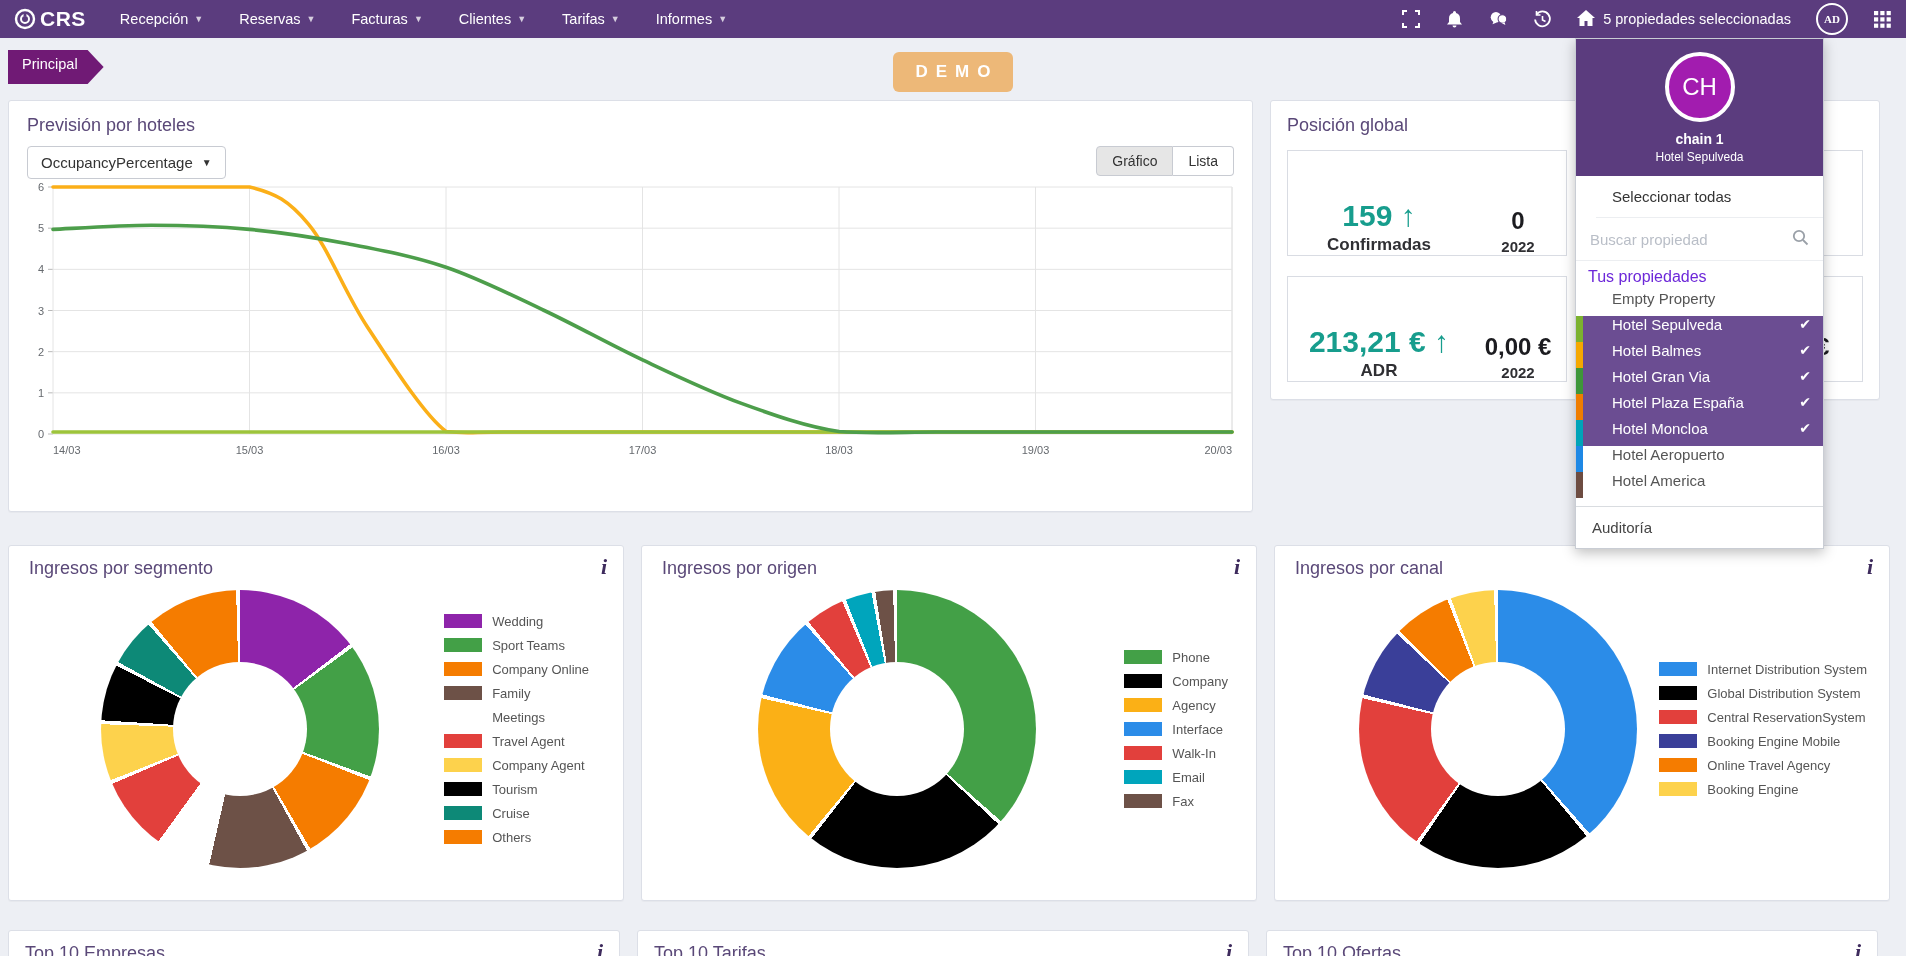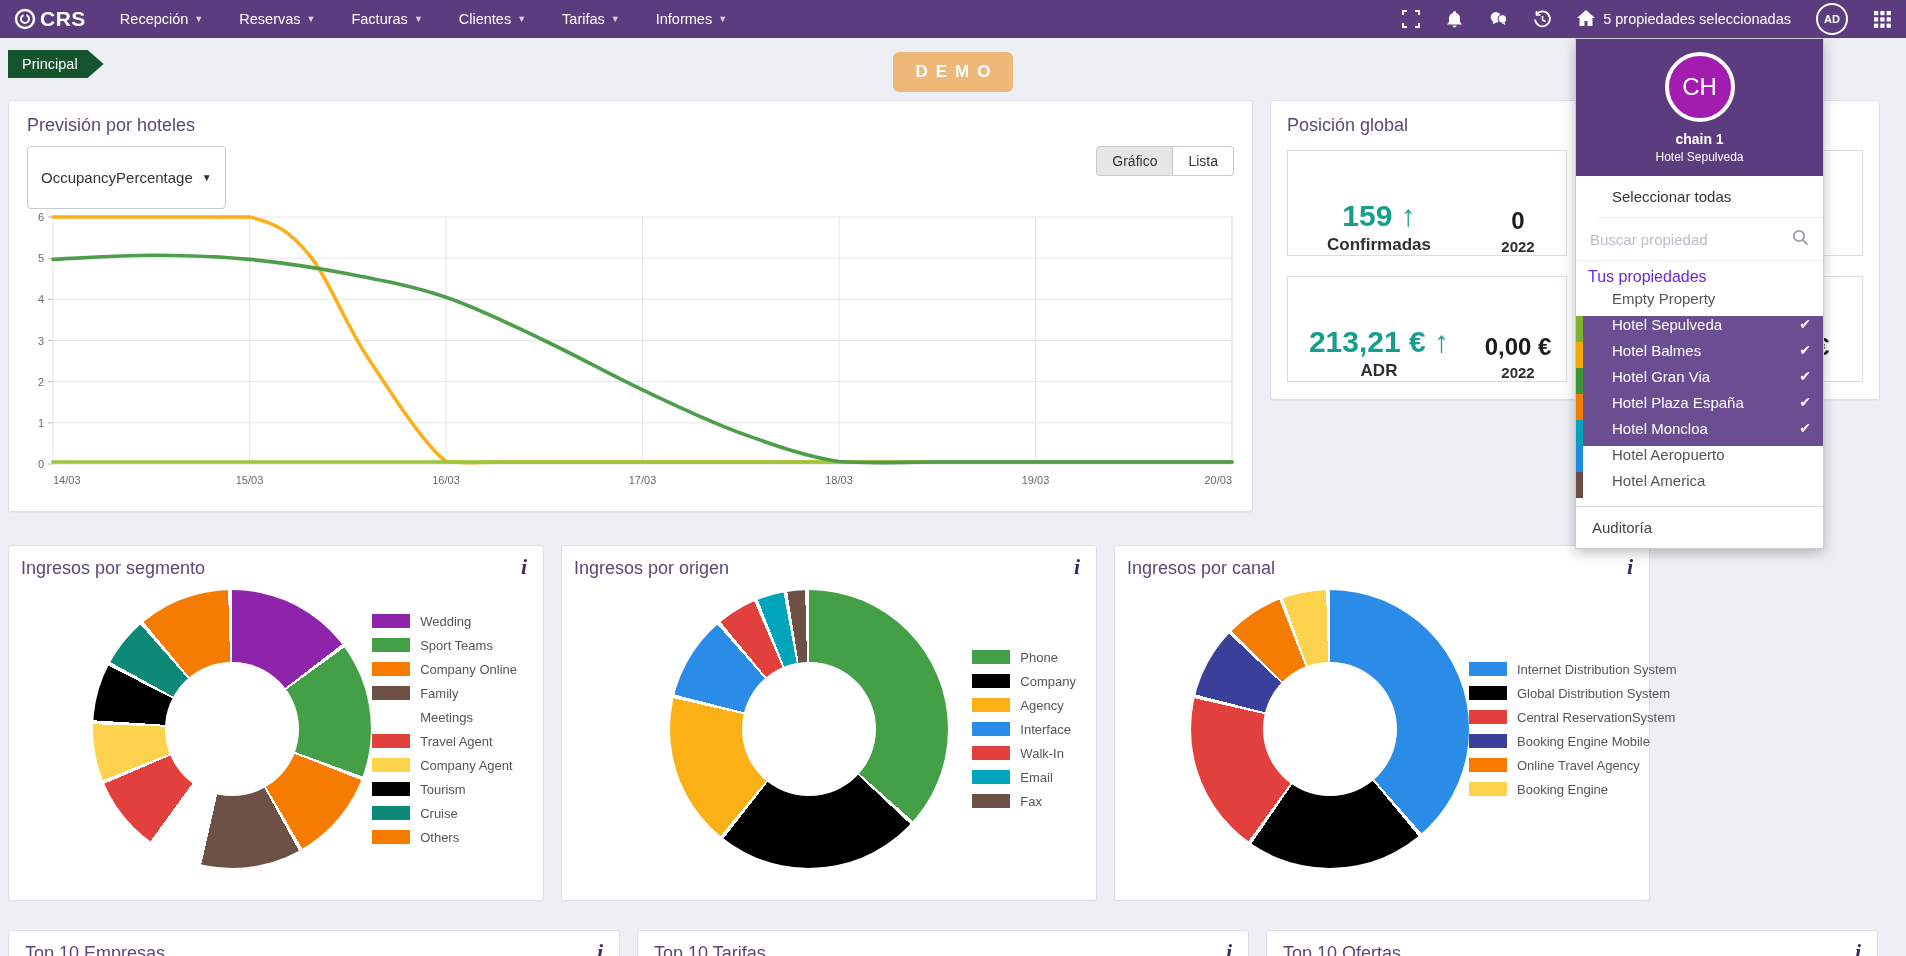--- a/index.html
+++ b/index.html
@@ -10,62 +10,62 @@
   
   .navbar{height:38px;background:#5b3c7e;display:flex;align-items:center;padding:0 14px;position:relative;z-index:60;}
   .brand{display:flex;align-items:center;gap:4px;color:#fff;font-weight:bold;font-size:21px;letter-spacing:.5px;margin-right:34px;}
   .brand svg{display:block;}
   .nav-menus{display:flex;align-items:center;gap:36px;}
   .nav-item{color:#fff;font-size:14.5px;cursor:pointer;display:flex;align-items:center;gap:6px;white-space:nowrap;}
   .nav-item .caret{font-size:9px;opacity:.75;}
   .nav-right{margin-left:auto;display:flex;align-items:center;gap:25px;color:#fff;}
   .nav-ico{width:19px;height:19px;display:flex;align-items:center;justify-content:center;cursor:pointer;}
   .prop-sel{display:flex;align-items:center;gap:8px;font-size:14.5px;cursor:pointer;white-space:nowrap;}
-  .avatar{width:28px;height:28px;border:2px solid #fff;border-radius:50%;display:flex;align-items:center;justify-content:center;font-size:11px;font-weight:bold;cursor:pointer;}
+  .avatar{width:28px;height:28px;border:2px solid #fff;border-radius:50%;display:flex;align-items:center;justify-content:center;font-size:11px;font-weight:bold;cursor:pointer;font-family:Liberation Serif, serif;}
 
   
   .crumb-row{position:relative;height:58px;}
-  .pennant{position:absolute;left:8px;top:12px;background:#14532d;color:#fff;font-size:14.5px;
-           padding:6px 26px 6px 14px;clip-path:polygon(0 0,calc(100% - 16px) 0,100% 50%,calc(100% - 16px) 100%,0 100%);}
+  .pennant{position:absolute;left:8px;top:12px;background:#701a75;color:#fff;font-size:14.5px;
+           padding:6px 26px 12px 14px;clip-path:polygon(0 0,calc(100% - 16px) 0,100% 50%,calc(100% - 16px) 100%,0 100%);}
   .demo-badge{position:absolute;left:893px;top:14px;width:120px;height:40px;background:#edb878;border-radius:6px;
               color:#fff;font-weight:bold;font-size:17px;letter-spacing:8px;display:flex;align-items:center;justify-content:center;padding-left:8px;box-sizing:border-box;}
 
   
   .card{background:#fff;border:1px solid #dcdfe7;border-radius:3px;box-sizing:border-box;box-shadow:0 1px 1px rgba(0,0,0,.03);}
   .card h3{margin:0;font-size:18px;font-weight:400;color:#5a4878;}
   .row{display:flex;gap:17px;padding-left:8px;align-items:flex-start;}
   .row1{margin-top:4px;}
   .row2{margin-top:33px;}
   .row3{margin-top:29px;}
 
   
   .forecast{width:1245px;height:412px;padding:14px 18px;}
   .controls{display:flex;justify-content:space-between;align-items:flex-start;margin-top:10px;}
-  .metric-btn{border:1px solid #c8cbd2;border-radius:4px;background:#fff;padding:22px 13px;font-size:15px;color:#333;cursor:pointer;display:flex;align-items:center;gap:9px;}
+  .metric-btn{border:1px solid #c8cbd2;border-radius:4px;background:#fff;padding:7px 13px;font-size:15px;color:#333;cursor:pointer;display:flex;align-items:center;gap:9px;}
   .metric-btn .caret{font-size:10px;color:#333;}
   .btn-group{display:flex;}
   .btn-group button{font-size:14px;color:#333;border:1px solid #c8cbd2;background:#fff;padding:6px 15px;cursor:pointer;}
   .btn-group button:first-child{border-radius:4px 0 0 4px;background:#e6e6e6;}
   .btn-group button:last-child{border-radius:0 4px 4px 0;border-left:none;}
 
   
   .position-card{width:610px;height:300px;padding:14px 16px;position:relative;}
   .stats-grid{display:grid;grid-template-columns:1fr 1fr;gap:20px 16px;margin-top:14px;}
   .stat-box{border:1px solid #d9dce3;height:106px;display:flex;align-items:flex-end;box-sizing:border-box;}
   .stat-main{flex:1;text-align:center;}
   .stat-value{font-size:30px;font-weight:800;color:#179d8d;}
   .stat-label{font-size:17px;font-weight:bold;color:#2f2f33;margin-top:2px;}
   .stat-side{width:96px;text-align:center;}
   .stat-side .v{font-size:24px;font-weight:800;color:#1c1c20;}
   .stat-side .y{font-size:15px;font-weight:bold;color:#2f2f33;margin-top:3px;}
   .stat-box.partial{justify-content:flex-end;}
   .stat-box.partial .stat-side{padding-right:18px;}
 
   
-  .donut-card{width:536px;height:356px;padding:12px 12px;position:relative;}
+  .donut-card{width:616px;height:356px;padding:12px 20px;position:relative;}
   .info-ico{position:absolute;top:10px;right:16px;font-family:"Liberation Serif","DejaVu Serif",serif;font-style:italic;font-weight:bold;font-size:22px;color:#3e2b5d;cursor:pointer;line-height:1;}
   .donut-wrap{display:flex;align-items:center;height:300px;}
   .donut{width:278px;height:278px;border-radius:50%;position:relative;flex:none;}
   .donut::after{content:"";position:absolute;inset:26%;background:#fff;border-radius:50%;}
   .legend{list-style:none;margin:0;padding:0;display:flex;flex-direction:column;gap:9px;}
   .legend li{display:flex;align-items:center;gap:10px;font-size:13px;color:#555;white-space:nowrap;}
   .legend .sw{width:38px;height:14px;flex:none;}
 
   
   .bottom-card{width:612px;height:80px;padding:12px 16px;position:relative;}

